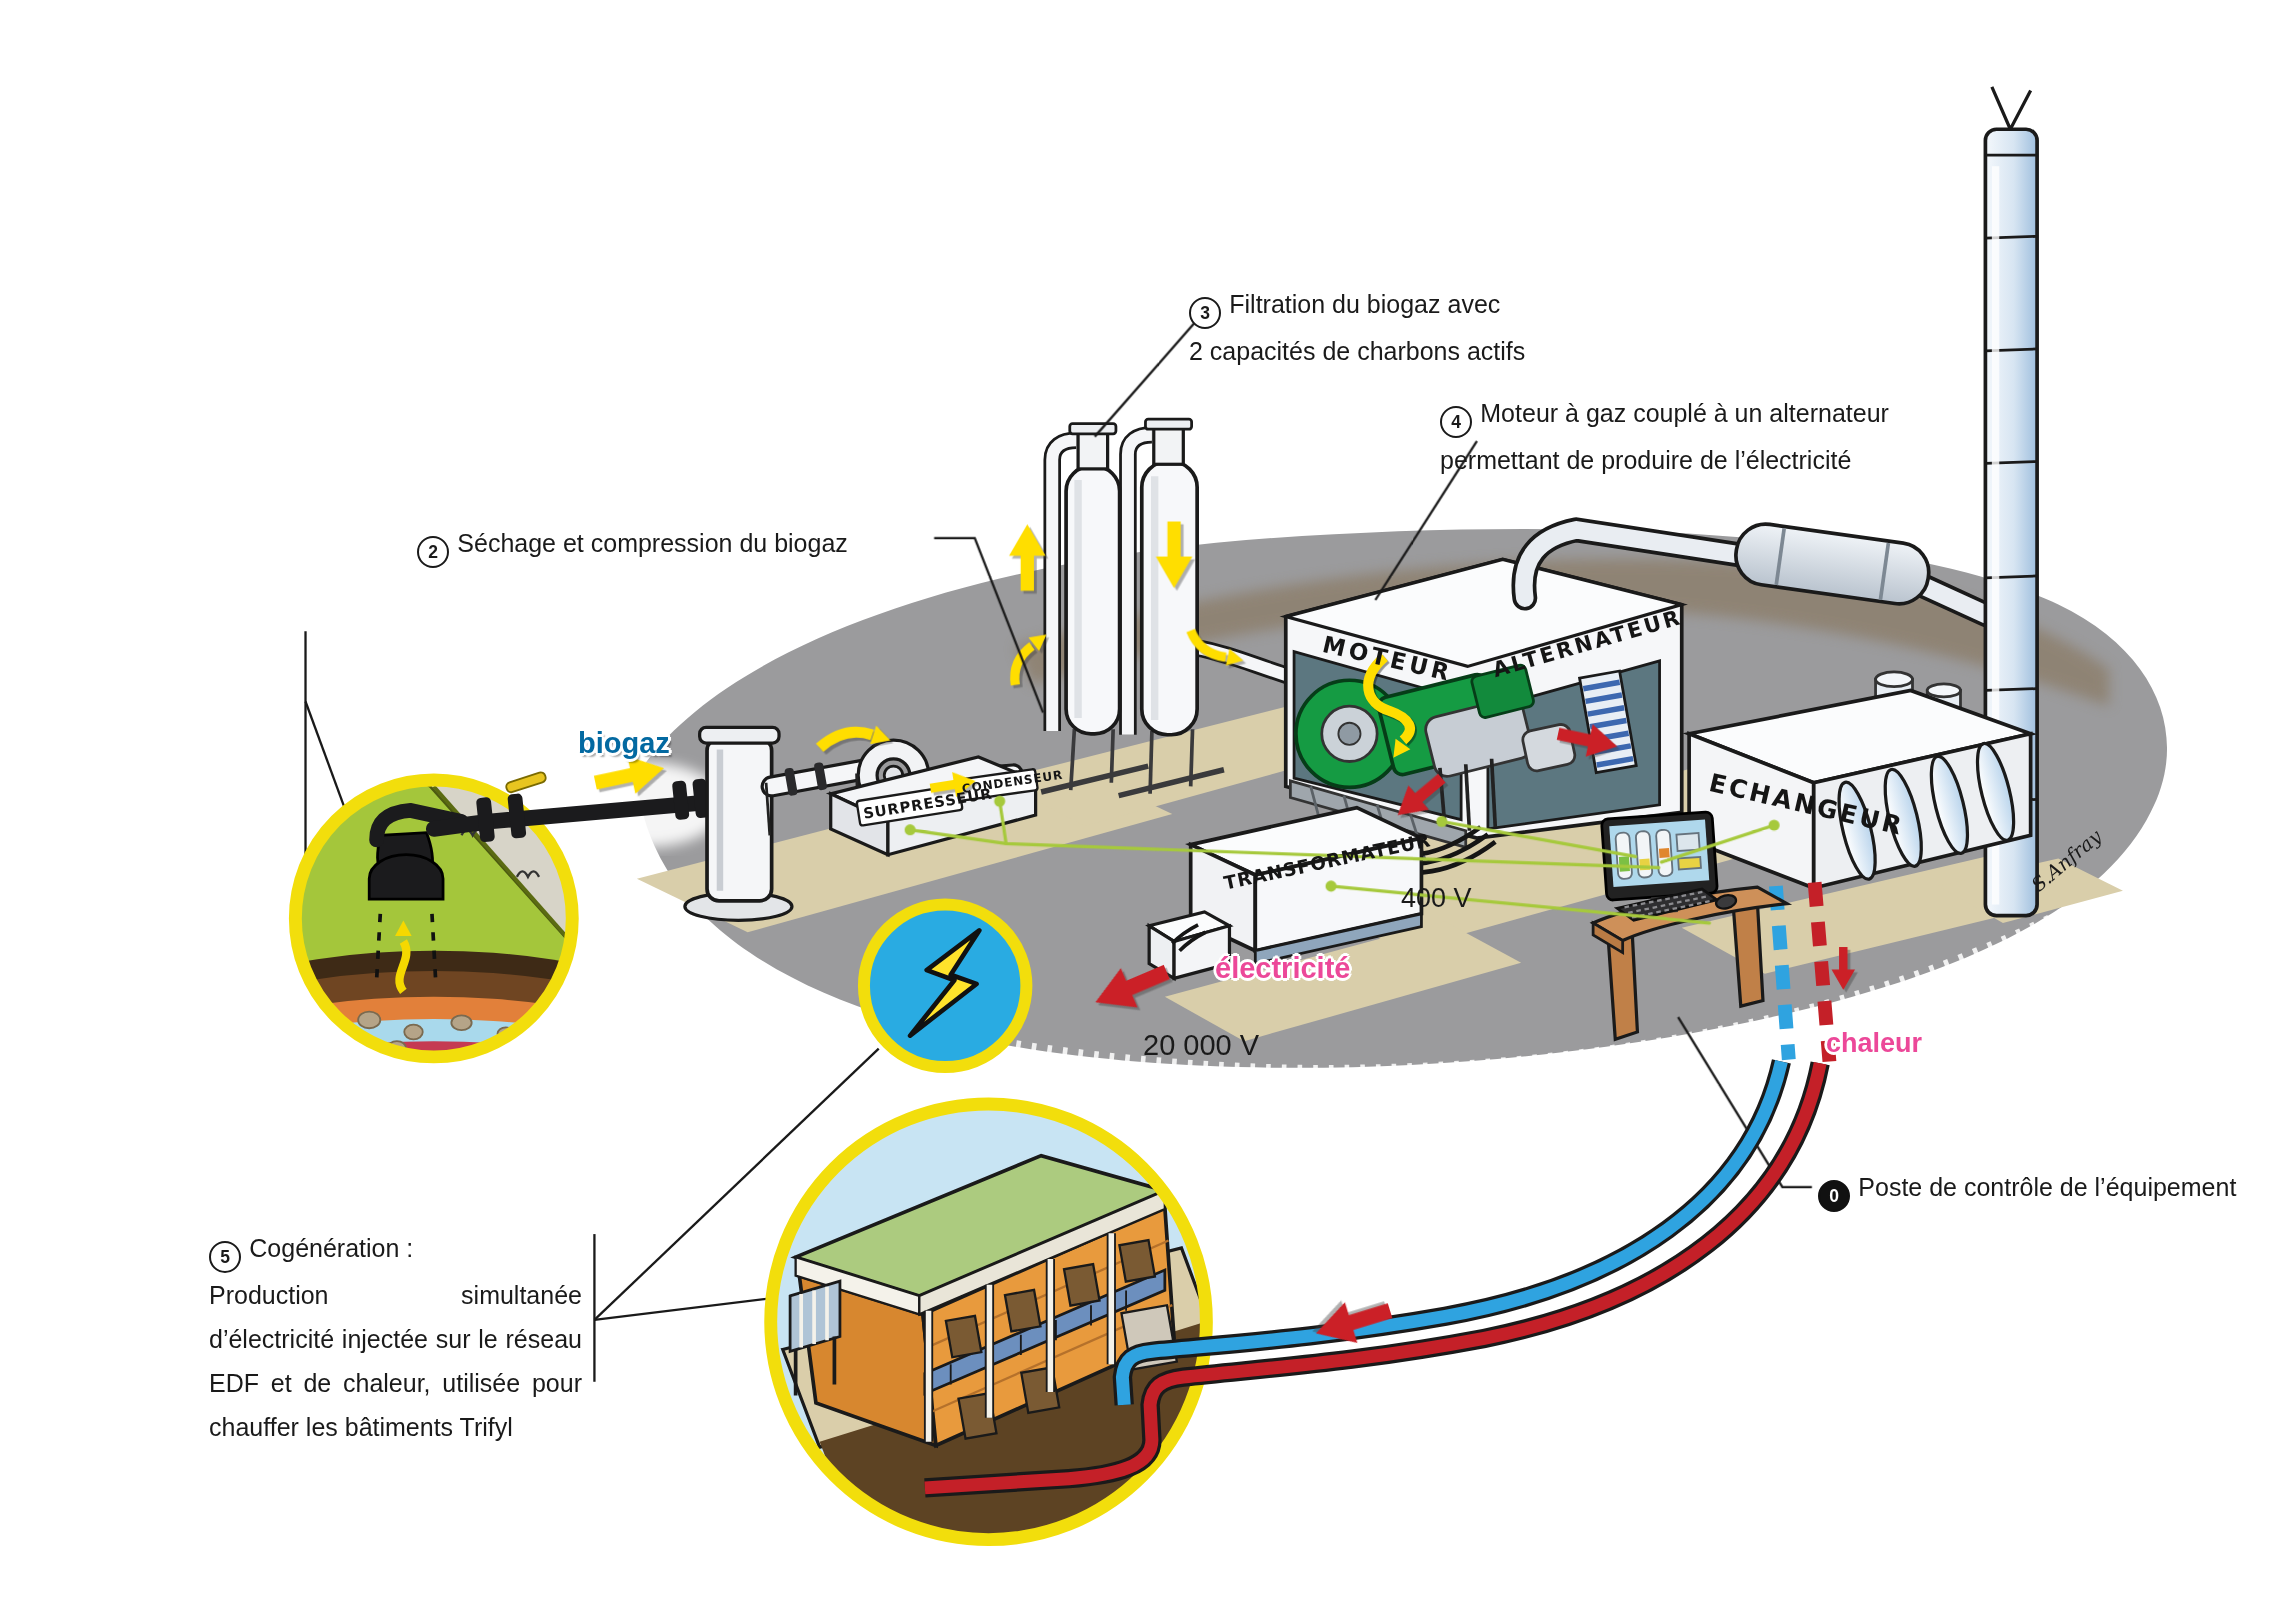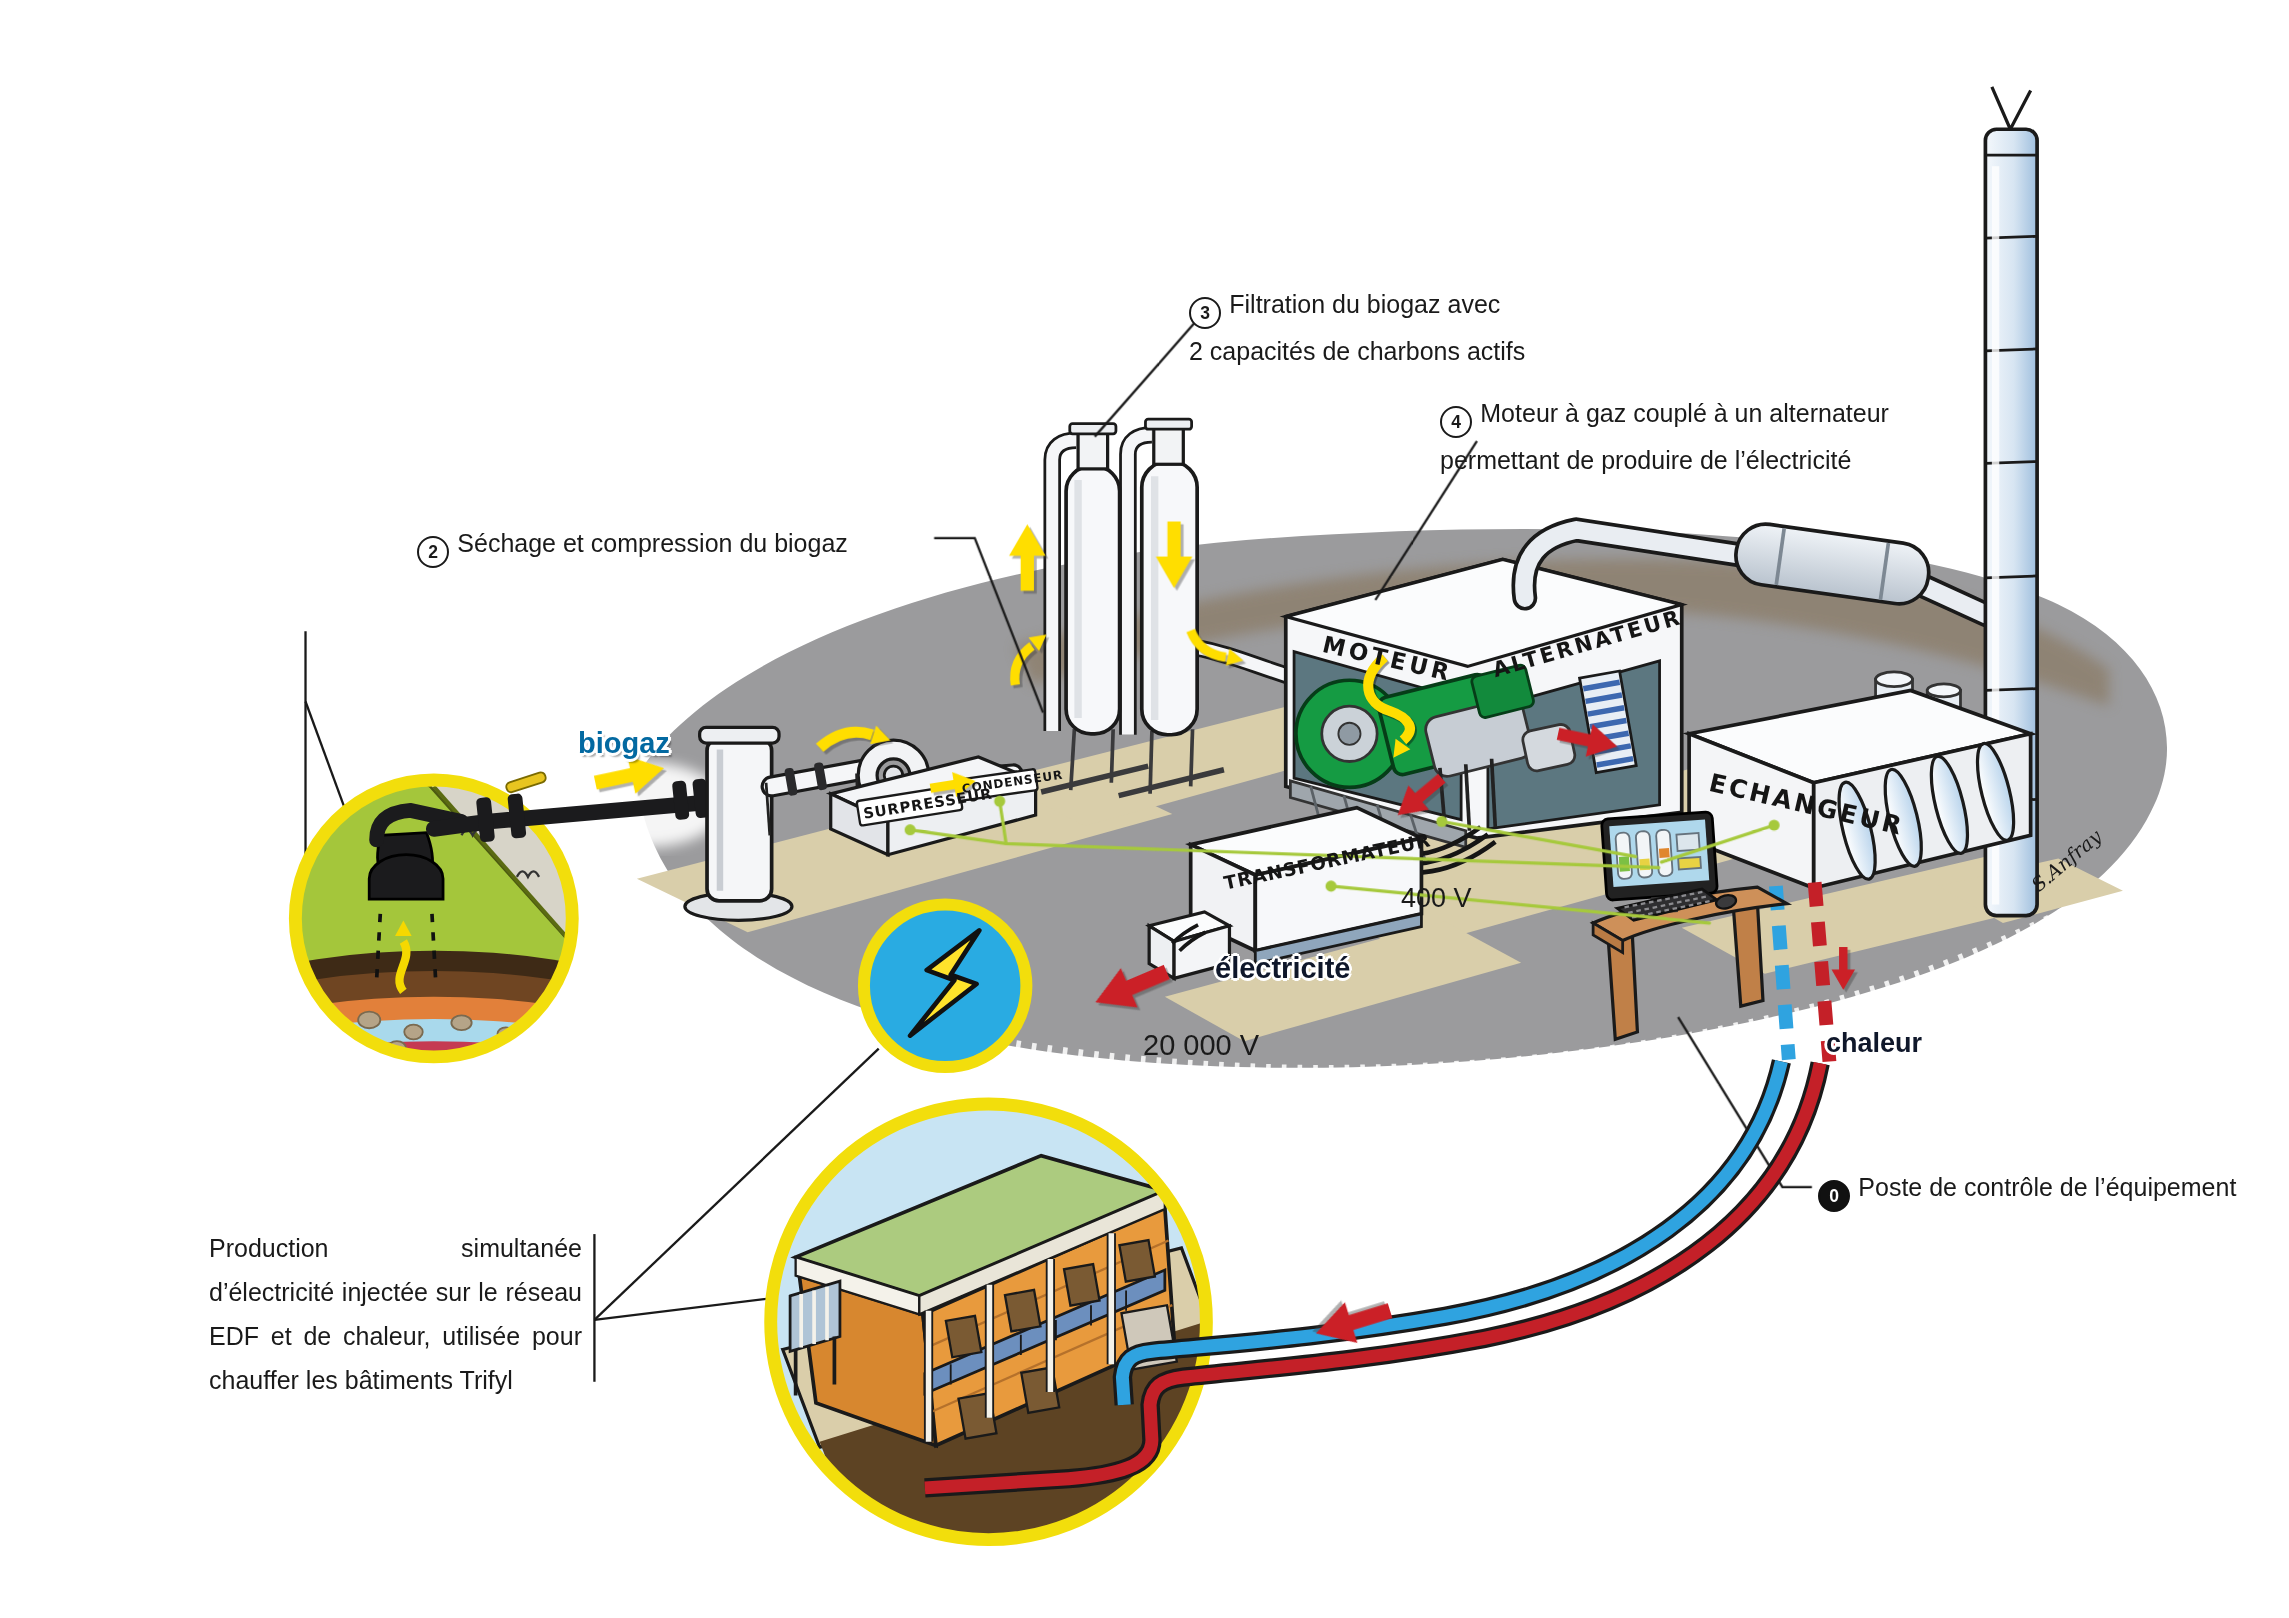--- a/index.html
+++ b/index.html
@@ -13,21 +13,21 @@
          width:28px;height:28px;border:2.3px solid #1a1a1a;border-radius:50%;
          font-size:17.5px;font-weight:bold;margin-right:8.3px;vertical-align:-5.5px;background:#fff;}
   .badge.filled{background:#111;color:#fff;border-color:#111;}
   .just{text-align:justify;}
   .nowrap{white-space:nowrap;}
   .eq{position:absolute;font-family:"DejaVu Sans",sans-serif;font-weight:600;
       color:#151515;transform-origin:0 0;white-space:nowrap;}
   .flow{position:absolute;font-weight:bold;white-space:nowrap;transform-origin:0 0;}
   .flow.yellow{color:#0369a1;text-shadow:-2.8px 0 0 #fff,2.8px 0 0 #fff,0 -2.8px 0 #fff,0 2.8px 0 #fff,
                -1.8px -1.8px 0 #fff,1.8px -1.8px 0 #fff,-1.8px 1.8px 0 #fff,1.8px 1.8px 0 #fff,2.8px 3.7px 1.8px rgba(0,0,0,.35);}
-  .flow.red{color:#0f172a;text-shadow:-2.8px 0 0 #fff,2.8px 0 0 #fff,0 -2.8px 0 #fff,0 2.8px 0 #fff,
+  .flow.red{color:#ec4899;text-shadow:-2.8px 0 0 #fff,2.8px 0 0 #fff,0 -2.8px 0 #fff,0 2.8px 0 #fff,
             -1.8px -1.8px 0 #fff,1.8px -1.8px 0 #fff,-1.8px 1.8px 0 #fff,1.8px 1.8px 0 #fff;}
   .volt{position:absolute;font-size:29px;color:#1a1a1a;white-space:nowrap;margin-top:32px;}
   .sig{position:absolute;font-family:"DejaVu Serif",serif;font-style:italic;font-size:19.4px;
        transform-origin:0 0;white-space:nowrap;}
 </style>
 </head>
 <body>
 
 <div class="stage">
 
@@ -457,20 +457,21 @@
     <div class="nowrap"><span class="badge">3</span><span>Filtration du biogaz avec</span></div>
     <div class="nowrap">2 capacités de charbons actifs</div>
   </div>
 
   <div class="note" style="left:1440px;top:391px;">
     <div class="nowrap"><span class="badge">4</span><span>Moteur à gaz couplé à un alternateur</span></div>
     <div class="nowrap">permettant de produire de l’électricité</div>
   </div>
 
   <div class="note" style="left:209px;top:1226px;width:373px;">
+    <div class="nowrap"><span class="badge">5</span><span>Cogénération :</span></div>
     <div class="just">Production simultanée d’électricité injectée sur le réseau EDF et de chaleur, utilisée pour chauffer les bâtiments Trifyl</div>
   </div>
 
   <div class="note nowrap" style="left:1818px;top:1165px;">
     <span class="badge filled">0</span><span class="txt">Poste de contrôle de l’équipement</span>
   </div>
 
   <div class="eq" style="left:862px;top:805px;font-size:14.8px;letter-spacing:0.9px;transform:rotate(-9deg);">SURPRESSEUR</div>
   <div class="eq" style="left:961px;top:782px;font-size:12px;letter-spacing:0.9px;transform:rotate(-8deg);">CONDENSEUR</div>
   <div class="eq" style="left:1326px;top:631px;font-size:23px;letter-spacing:3.7px;transform:rotate(13deg);">MOTEUR</div>

